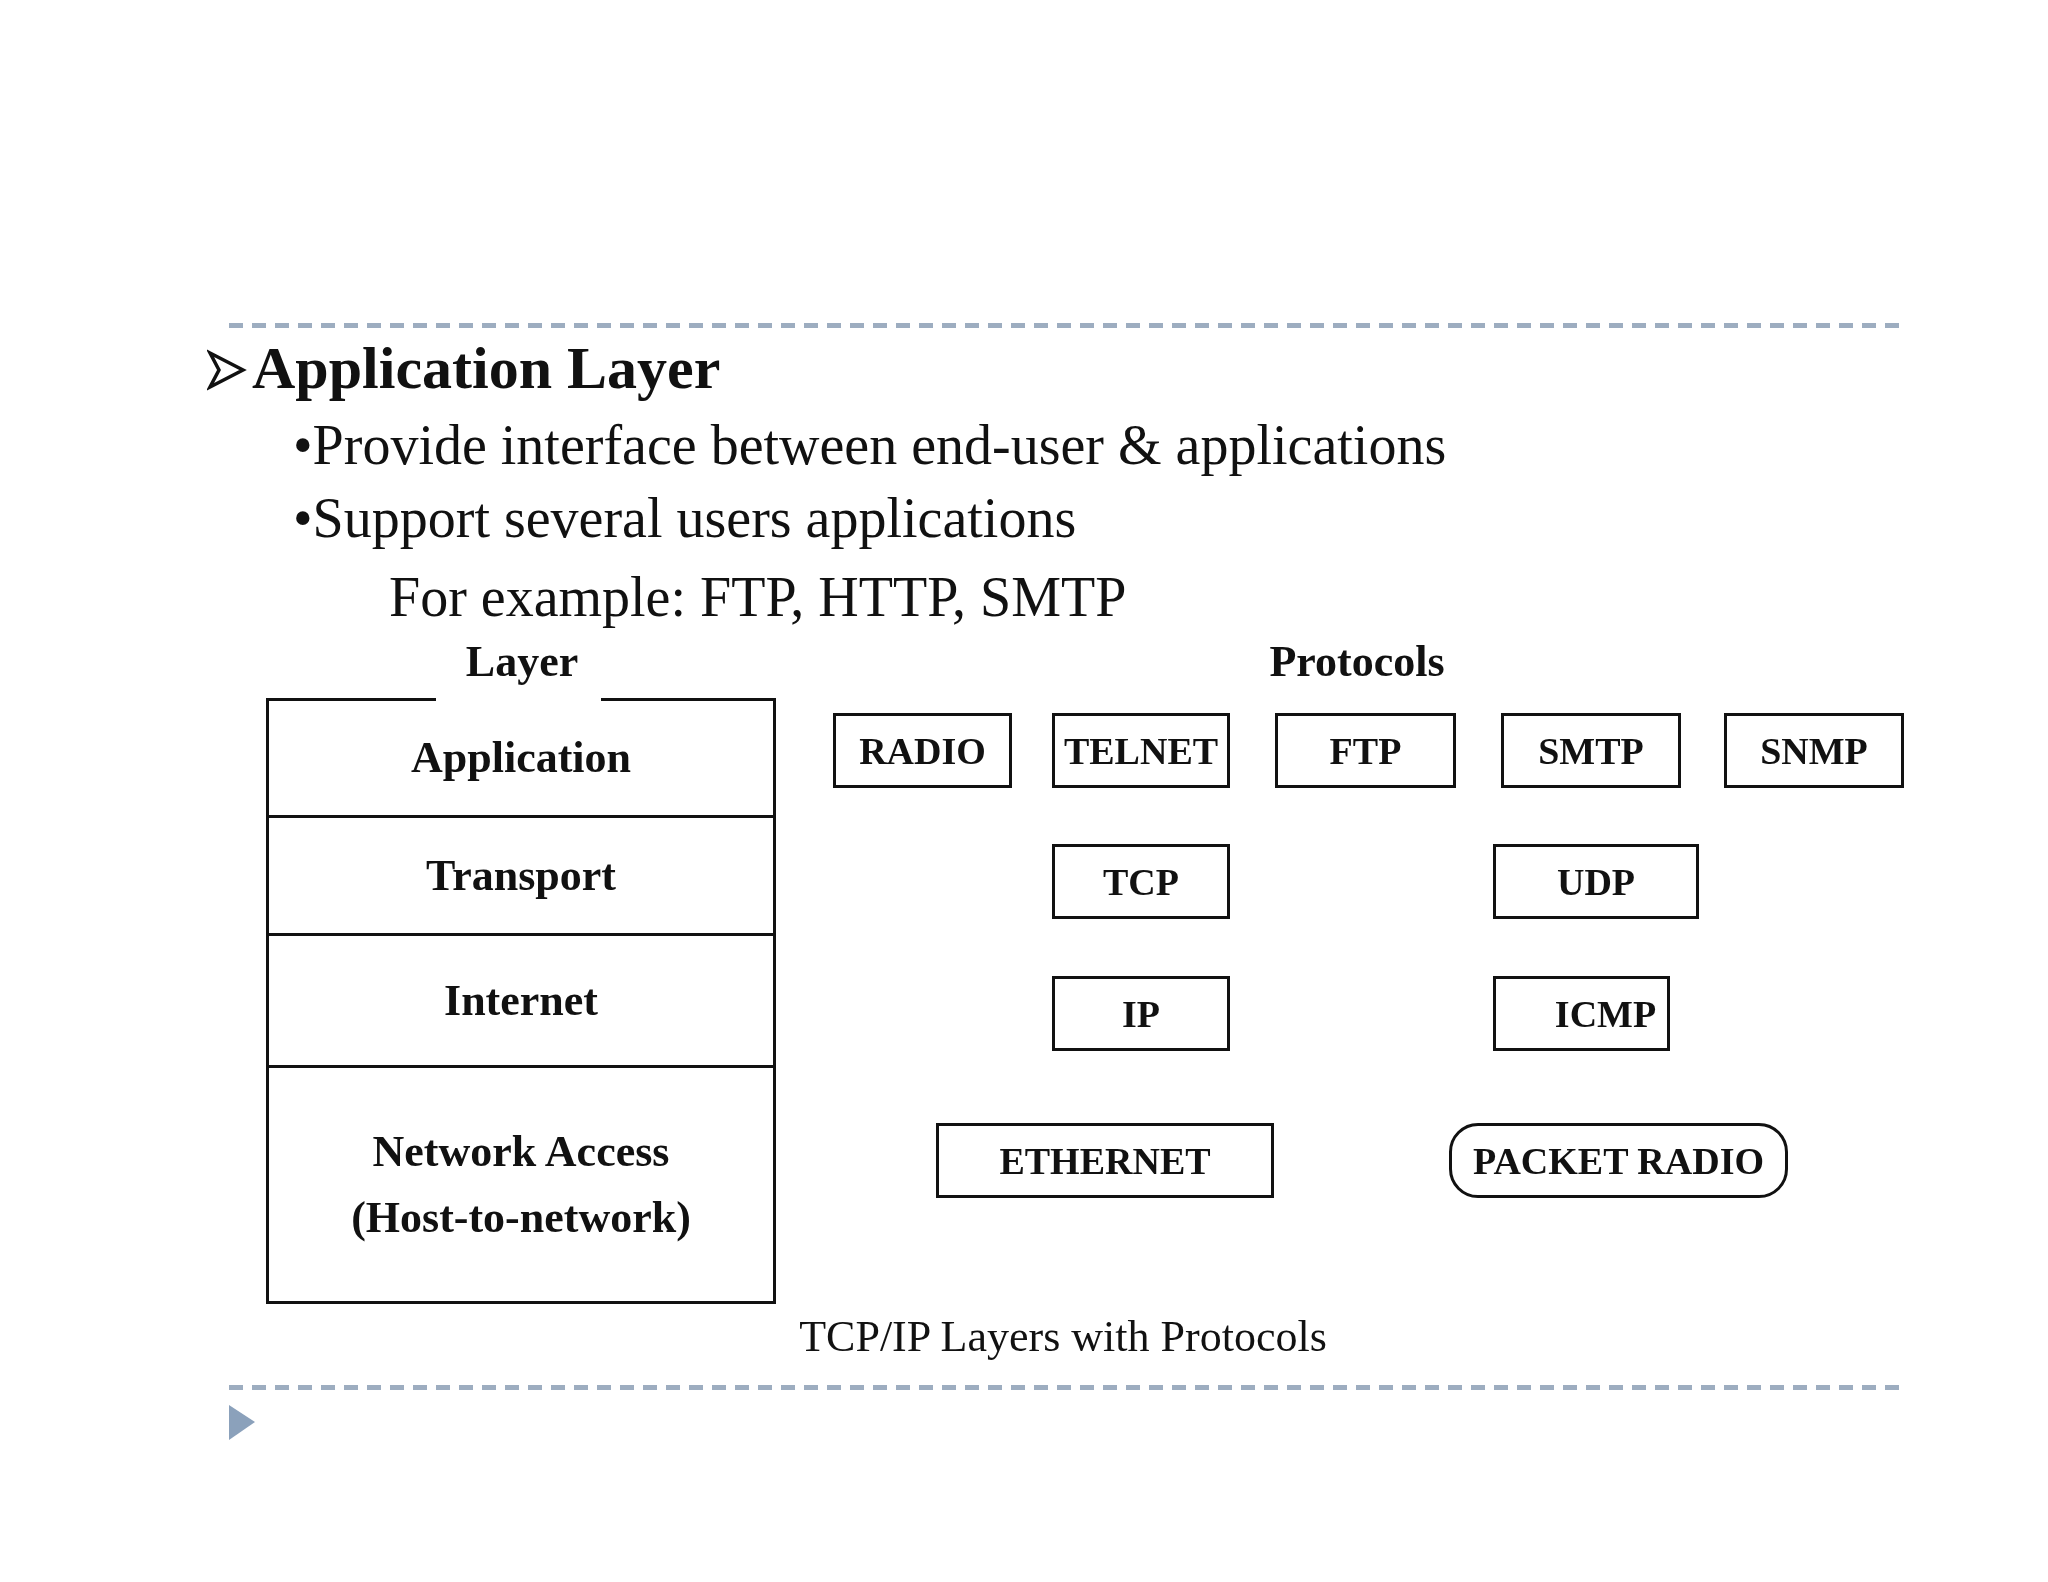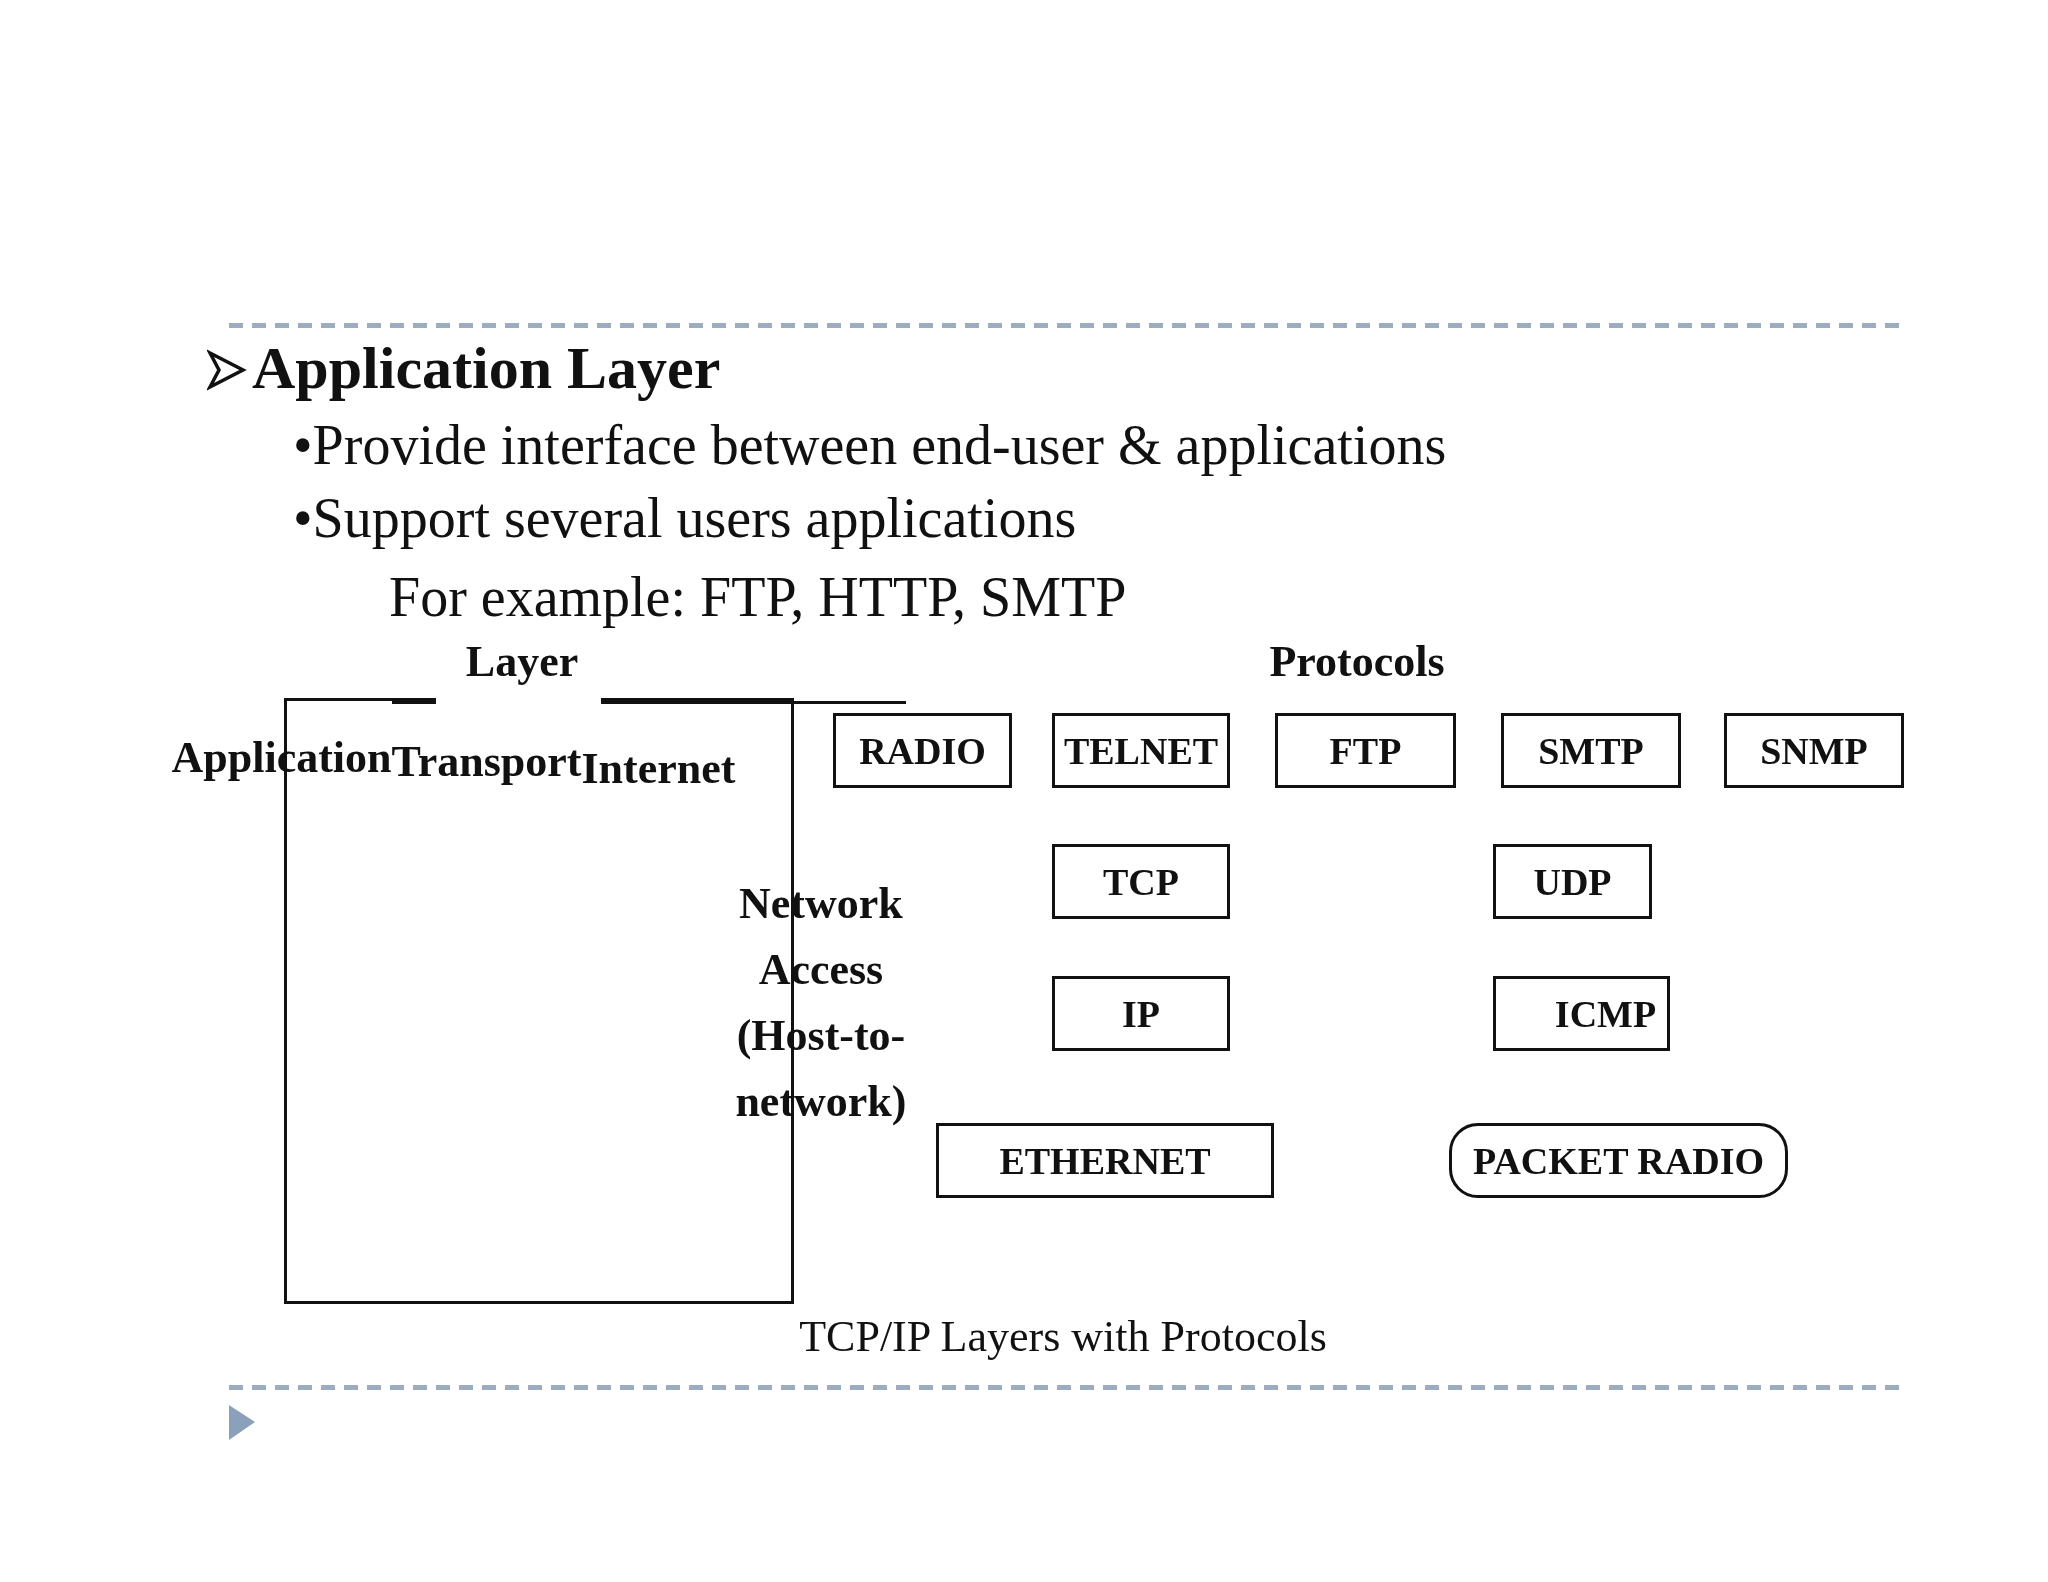--- a/index.html
+++ b/index.html
@@ -32,23 +32,23 @@
   .bullet-2{left:249px;top:490px;}
   .example-line{position:absolute;left:345px;top:569px;font-size:56px;line-height:1;white-space:nowrap;}
 
   
   .col-header{position:absolute;font-size:44px;font-weight:bold;line-height:1;text-align:center;}
   .col-header.layer{left:233px;top:640px;width:490px;}
   .col-header.protocols{left:1063px;top:640px;width:500px;}
 
   
   .layers-table{
-    position:absolute;left:240px;top:698px;width:510px;height:606px;
+    position:absolute;left:222px;top:698px;width:510px;height:606px;
     border:3px solid #111111;background:#ffffff;
-    display:flex;justify-content:center;
+    display:flex;flex-direction:column;
   }
   .layers-table .row{
     display:flex;flex-direction:column;align-items:center;justify-content:center;
     font-size:44px;font-weight:bold;line-height:1.5;text-align:center;
   }
   .row.r-application{height:114px;}
   .row.r-transport{height:118px;border-top:3px solid #111111;}
   .row.r-internet{height:132px;border-top:3px solid #111111;}
   .row.r-network{flex:1;border-top:3px solid #111111;}
   
@@ -59,21 +59,21 @@
     position:absolute;border:3px solid #111111;background:#ffffff;
     display:flex;align-items:center;justify-content:center;
     font-size:38px;font-weight:bold;line-height:1;white-space:nowrap;
   }
   .b-http  {left:789px; top:713px; width:179px;height:75px;}
   .b-telnet{left:1008px;top:713px;width:178px;height:75px;}
   .b-ftp   {left:1231px;top:713px;width:181px;height:75px;}
   .b-smtp  {left:1457px;top:713px;width:180px;height:75px;}
   .b-snmp  {left:1680px;top:713px;width:180px;height:75px;}
   .b-tcp   {left:1008px;top:844px;width:178px;height:75px;}
-  .b-udp   {left:1449px;top:844px;width:159px;height:75px;}
+  .b-udp   {left:1449px;top:844px;width:206px;height:75px;}
   .b-ip    {left:1008px;top:976px;width:178px;height:75px;}
   .b-icmp  {left:1449px;top:976px;width:177px;height:75px;padding-left:48px;}
   .b-ethernet{left:892px; top:1123px;width:338px;height:75px;}
   .b-packet  {left:1405px;top:1123px;width:339px;height:75px;border-radius:29px;}
 
   
   .caption{position:absolute;left:519px;top:1315px;width:1000px;text-align:center;
            font-size:44px;line-height:1;white-space:nowrap;}
 
   

